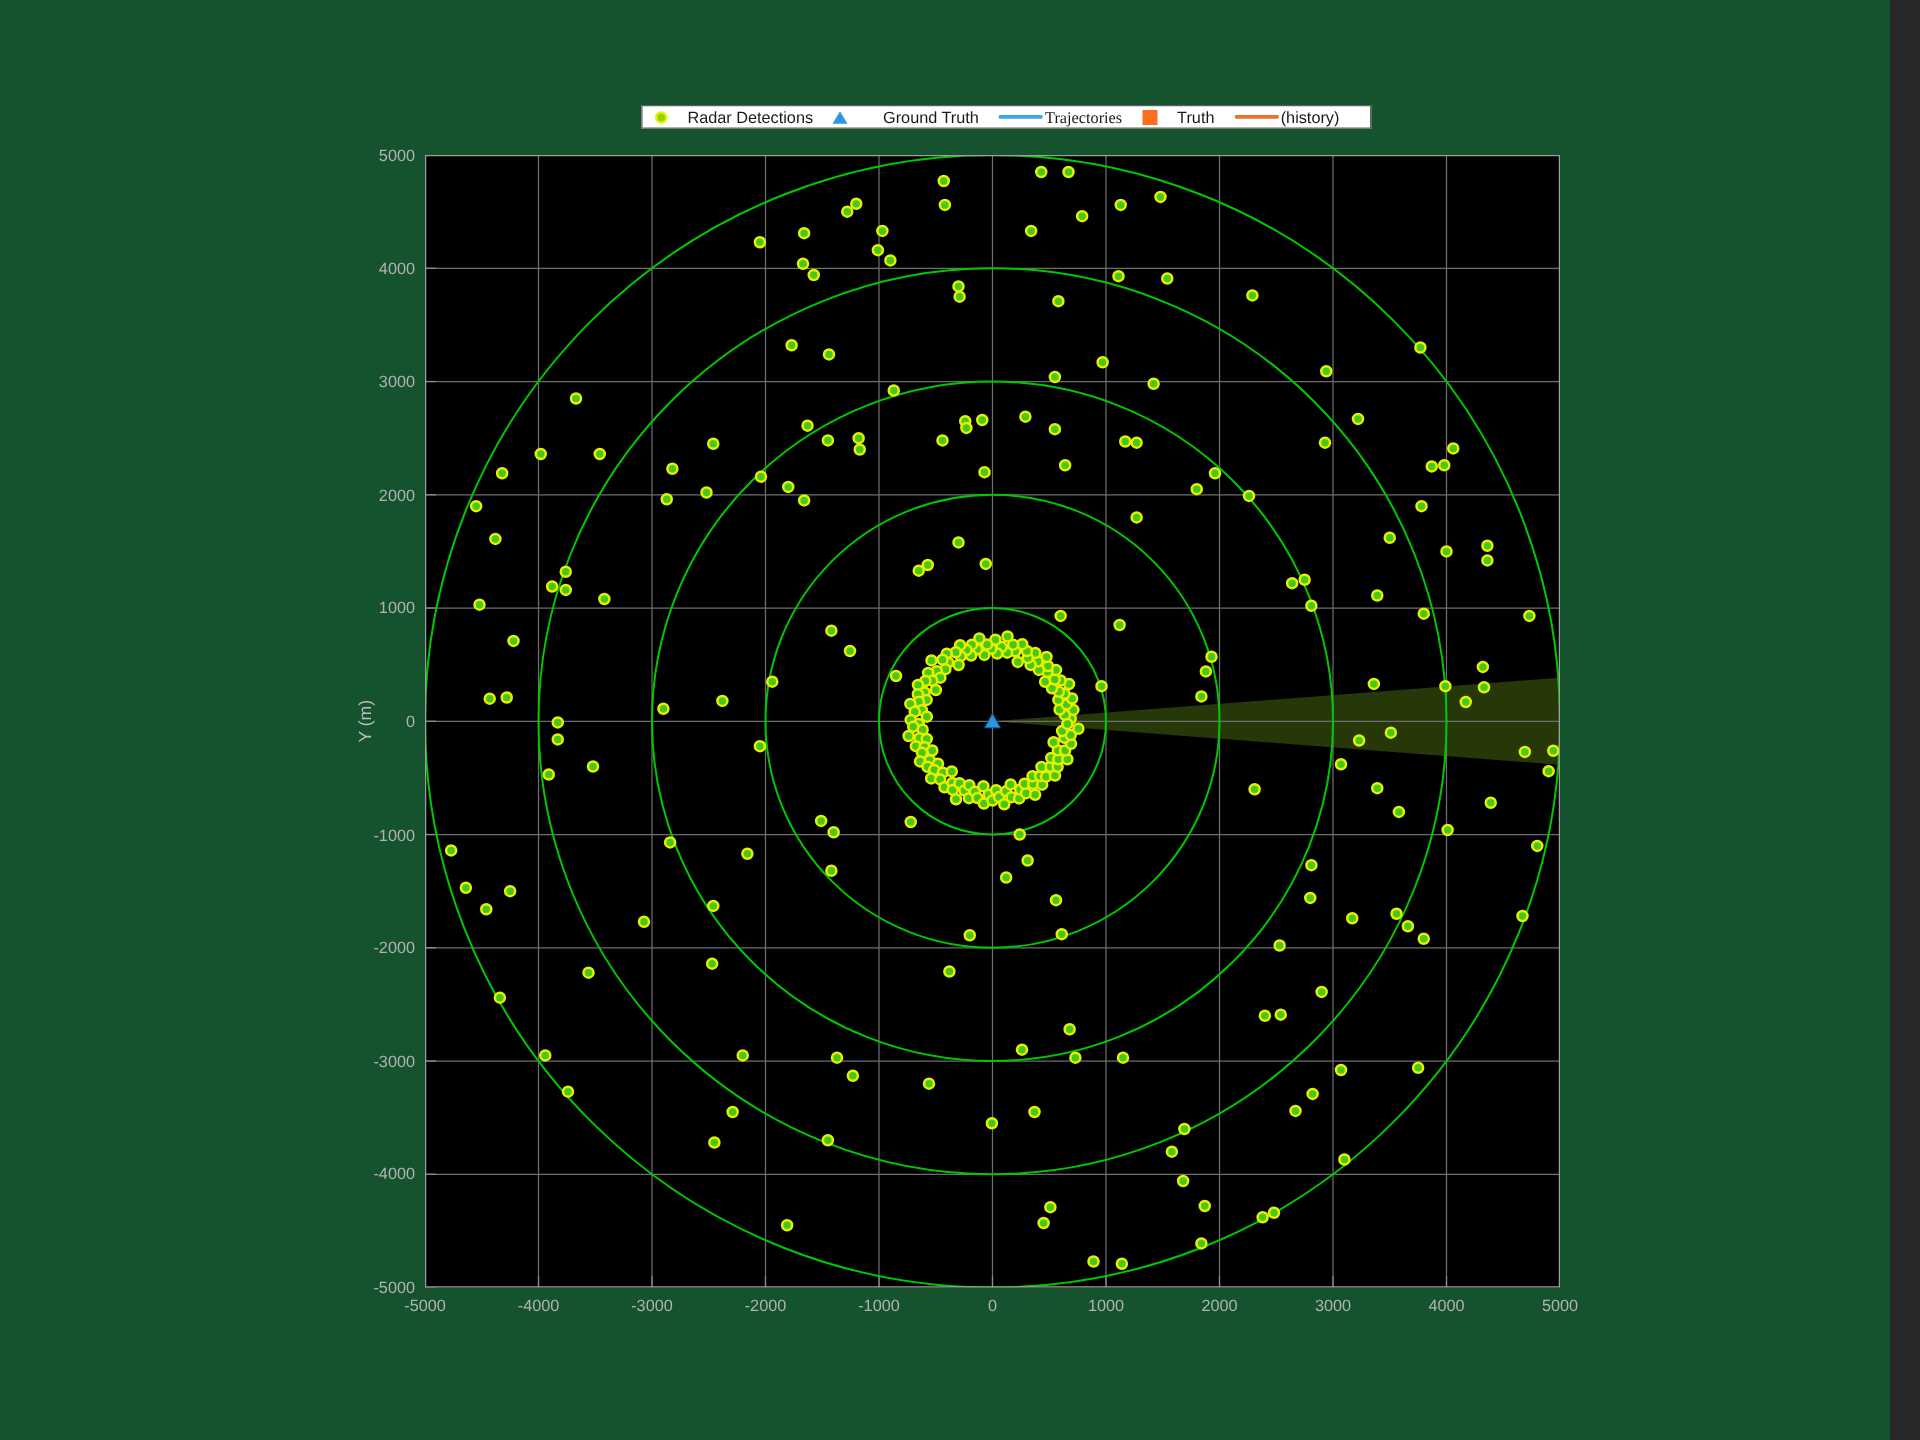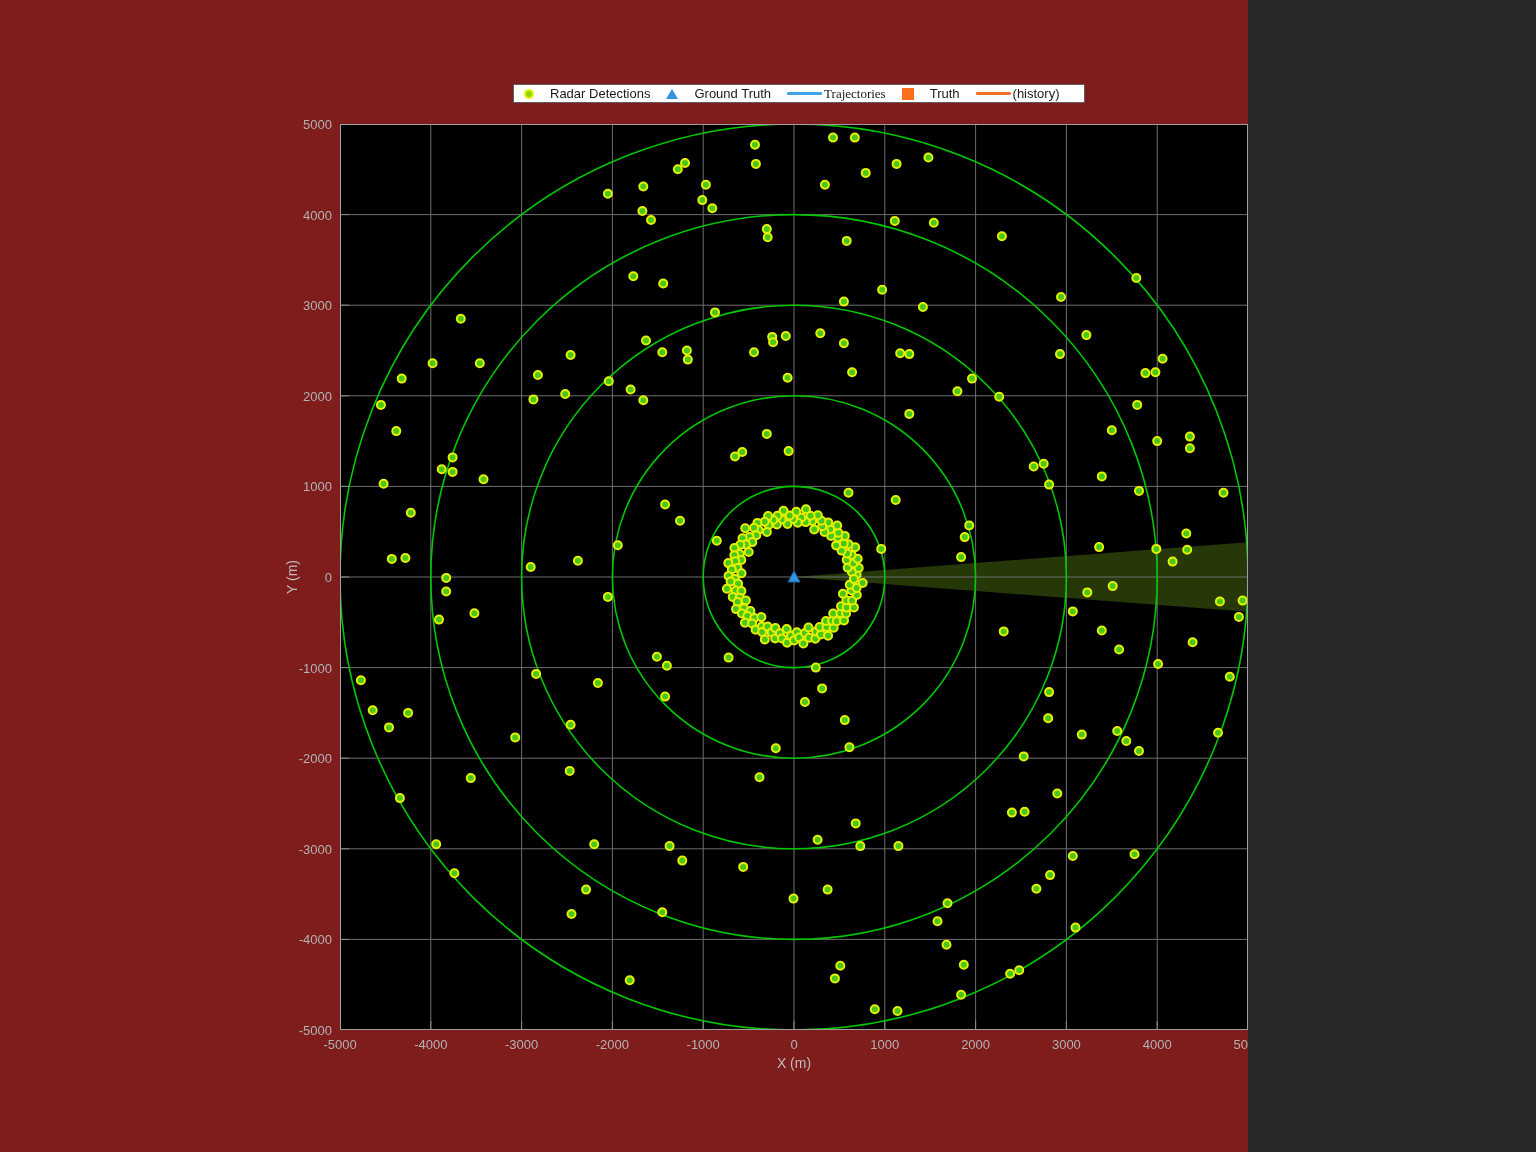--- a/index.html
+++ b/index.html
@@ -1,16 +1,16 @@
 <!DOCTYPE html>
 <html><head>
 <meta charset="utf-8">
 <style>
   html,body{margin:0;padding:0;background:#282828;}
-  .figure{position:relative;width:1248px;height:1152px;background:#7f1d1d;overflow:hidden;
+  .figure{position:relative;width:1512px;height:1152px;background:#14532d;overflow:hidden;
           font-family:"Liberation Sans",sans-serif;}
   .legend{position:absolute;left:513px;top:84px;height:19px;background:#ffffff;
           border:1px solid #5f5f5f;display:inline-flex;align-items:center;
           padding:0 20px 0 10px;box-sizing:border-box;white-space:nowrap;}
   .legend-item{display:flex;align-items:center;margin-right:16px;}
   .legend-item:last-child{margin-right:4px;}
   .legend-item .lbl{font-size:13px;color:#1a1a1a;}
   .mk{display:inline-block;margin-right:16px;}
   .mk.line{margin-right:2px;}
   .mk.dot{width:6px;height:6px;border-radius:50%;}
@@ -30,21 +30,21 @@
 <body>
 
 <div class="figure">
   <div class="legend" id="legend" style="background: rgb(255, 255, 255); border-color: rgb(95, 95, 95);">
       <span class="legend-item">
         <span class="mk dot" style="background: rgb(140, 214, 0); border: 2px solid rgb(230, 240, 0);"></span>
         <span class="lbl" style="color: rgb(26, 26, 26);">Radar Detections</span>
       </span>
       <span class="legend-item">
         <span class="mk tri" style="border-bottom: 10px solid rgb(46, 150, 224);"></span>
-        <span class="lbl" style="color: rgb(26, 26, 26);">Ground Truth</span>
+        <span class="lbl" style="color: rgb(26, 26, 26); margin-left: 12px;">Ground Truth</span>
       </span>
       <span class="legend-item">
         <span class="mk line" style="background: rgb(63, 163, 232);"></span>
         <span class="lbl" style="color: rgb(26, 26, 26); font-family: Liberation Serif, serif;">Trajectories</span>
       </span>
       <span class="legend-item">
         <span class="mk sq" style="background: rgb(250, 110, 30);"></span>
         <span class="lbl" style="color: rgb(26, 26, 26);">Truth</span>
       </span>
       <span class="legend-item">
@@ -447,15 +447,14 @@
       <div class="ticklabel ytl" style="left: 272px; top: 848.8px;">-3000</div>
       <div class="ticklabel ytl" style="left: 272px; top: 758.2px;">-2000</div>
       <div class="ticklabel ytl" style="left: 272px; top: 667.6px;">-1000</div>
       <div class="ticklabel ytl" style="left: 272px; top: 577px;">0</div>
       <div class="ticklabel ytl" style="left: 272px; top: 486.4px;">1000</div>
       <div class="ticklabel ytl" style="left: 272px; top: 395.8px;">2000</div>
       <div class="ticklabel ytl" style="left: 272px; top: 305.2px;">3000</div>
       <div class="ticklabel ytl" style="left: 272px; top: 214.6px;">4000</div>
       <div class="ticklabel ytl" style="left: 272px; top: 124px;">5000</div>
     </div>
-  <div class="axis-label xlabel">X (m)</div>
   <div class="axis-label ylabel">Y (m)</div>
 </div>
 
 </body></html>

